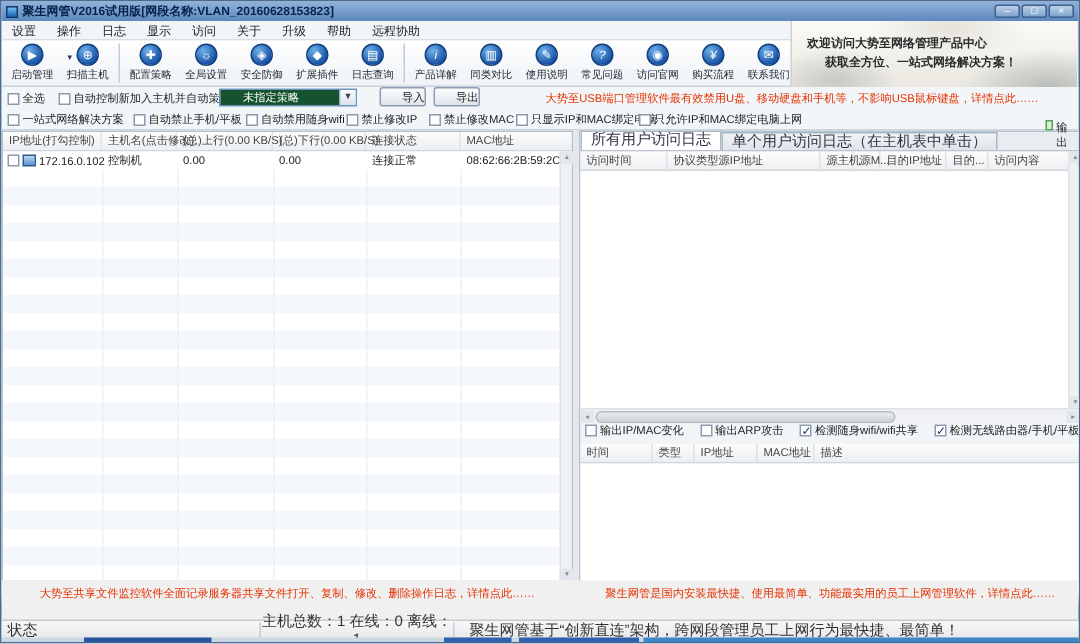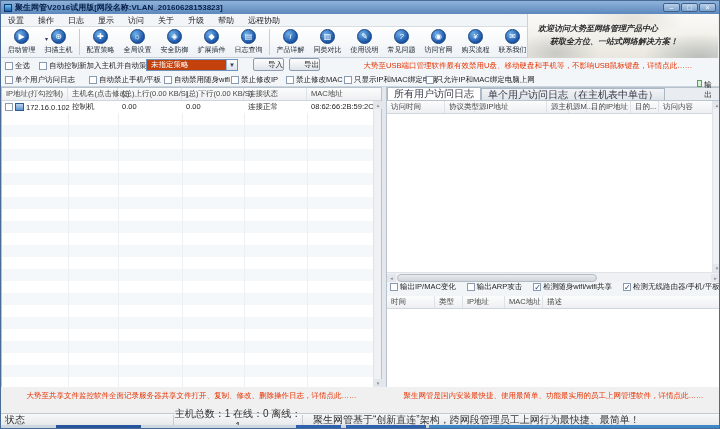--- a/index.html
+++ b/index.html
@@ -18,21 +18,21 @@
   #menubar { position:absolute; left:0; top:13px; width:530px; height:13px; background:#f2f5f8; border-bottom:1px solid #d8dde2; display:flex; align-items:center; }
   .menu-item { padding:0 7px; font-size:8px; color:#222; }
 
   
   #banner { position:absolute; right:1px; top:13px; width:191px; height:44px; background:
       radial-gradient(ellipse 60px 30px at 15% 90%, #c9c9c4 0%, transparent 70%),
       radial-gradient(ellipse 80px 35px at 90% 100%, #b9bdb9 0%, transparent 70%),
       radial-gradient(ellipse 70px 25px at 55% 10%, #e4e2da 0%, transparent 75%),
       linear-gradient(#fbfaf7,#e9e7df);
     border-left:1px solid #d0d0cc; z-index:3; overflow:hidden; }
-  .banner-line { font-style:italic; font-weight:bold; font-size:8px; color:#2a2a2a; white-space:nowrap; }
+  .banner-line { font-weight:bold; font-size:8px; color:#2a2a2a; white-space:nowrap; }
   .banner-line.l1 { margin:9px 0 2px 10px; }
   .banner-line.l2 { margin-left:22px; }
 
   
   #toolbar { position:absolute; left:0; top:26px; width:530px; height:31px; background:linear-gradient(#ffffff,#eef2f6); border-bottom:1px solid #c9d2da; display:flex; align-items:center; padding-left:2px; }
   .tgroup { display:flex; }
   .tsep { width:1px; height:26px; background:#c4ccd6; margin:0 2px; }
   .tbtn { width:37px; display:flex; flex-direction:column; align-items:center; }
   .ticon { width:15px; height:15px; border-radius:50%; background:radial-gradient(circle at 35% 30%, #6fb0e8, #1b55a8 70%); border:1px solid #12407e; color:#fff; font-size:8px; line-height:13px; text-align:center; }
   .tlabel { font-size:7px; margin-top:1px; color:#1a2430; white-space:nowrap; }
@@ -41,21 +41,21 @@
   
   #bar1 { position:absolute; left:0; top:57px; width:720px; height:14px; background:#f3f6f9; }
   #bar2 { position:absolute; left:0; top:71px; width:720px; height:15px; background:#f3f6f9; border-bottom:1px solid #ccd4dc; }
   .chk { display:inline-flex; align-items:center; gap:2px; white-space:nowrap; }
   .cb { width:8px; height:8px; border:1px solid #8a9ab0; background:#fff; display:inline-block; font-size:8px; line-height:7px; text-align:center; color:#334; flex:0 0 auto; }
   .cb.on::after { content:"✓"; color:#223a66; font-weight:bold; }
   .cl { font-size:7.5px; color:#222; }
   #chk-select-all { position:absolute; left:4px; top:3px; }
   #chk-auto-policy { position:absolute; left:38px; top:3px; }
   #policy-select { position:absolute; left:145px; top:1px; width:92px; height:12px; border:1px solid #6a93c0; background:#fff; display:flex; }
-  #policy-value { flex:1; background:#c2410c; color:#fff; font-size:7.5px; line-height:10px; padding-left:4px; white-space:nowrap; overflow:hidden; }
+  #policy-value { flex:1; background:#14532d; color:#fff; font-size:7.5px; line-height:10px; padding-left:15px; white-space:nowrap; overflow:hidden; }
   #policy-arrow { width:11px; background:linear-gradient(#fdfdfd,#dbe2ea); border-left:1px solid #9fb4cc; font-size:6px; line-height:10px; text-align:center; color:#345; }
   .mini-btn { position:absolute; top:0; width:31px; height:13px; background:linear-gradient(#fdfdfd,#dfe4ea); border:1px solid #8d9cb4; border-radius:2px; font-size:7.5px; text-align:right; line-height:11px; }
   #btn-import { left:252px; }
   #btn-export { left:288px; }
   .red-notice { color:#e53200; font-size:7.5px; white-space:nowrap; }
   #usb-notice { position:absolute; left:340px; right:6px; top:3px; text-align:center; overflow:hidden; }
   #bar2 .chk { position:absolute; top:3px; }
   #bar2 label:nth-of-type(1){ left:4px; } #bar2 label:nth-of-type(2){ left:88px; }
   #bar2 label:nth-of-type(3){ left:163px; } #bar2 label:nth-of-type(4){ left:230px; }
   #bar2 label:nth-of-type(5){ left:285px; } #bar2 label:nth-of-type(6){ left:343px; }
@@ -264,21 +264,21 @@
     </div>
     <div class="mini-btn" id="btn-import">导入</div>
     <div class="mini-btn" id="btn-export">导出</div>
     <div class="red-notice" id="usb-notice">大势至USB端口管理软件最有效禁用U盘、移动硬盘和手机等，不影响USB鼠标键盘，详情点此……</div>
   </div>
 
   <div id="bar2">
 
   <label class="chk">
         <span class="cb"></span>
-        <span class="cl">单个用户访问日志</span>
+        <span class="cl">一站式网络解决方案</span>
       </label>
       <label class="chk">
         <span class="cb"></span>
         <span class="cl">自动禁止手机/平板</span>
       </label>
       <label class="chk">
         <span class="cb"></span>
         <span class="cl">自动禁用随身wifi</span>
       </label>
       <label class="chk">

